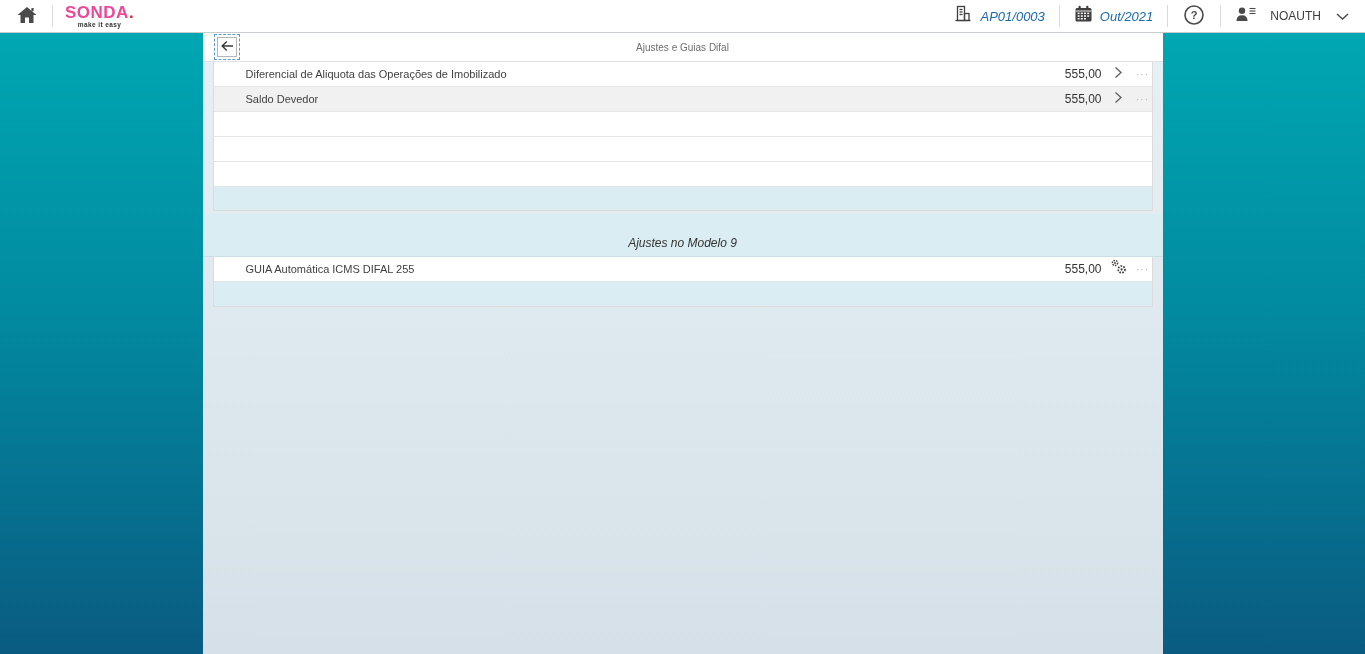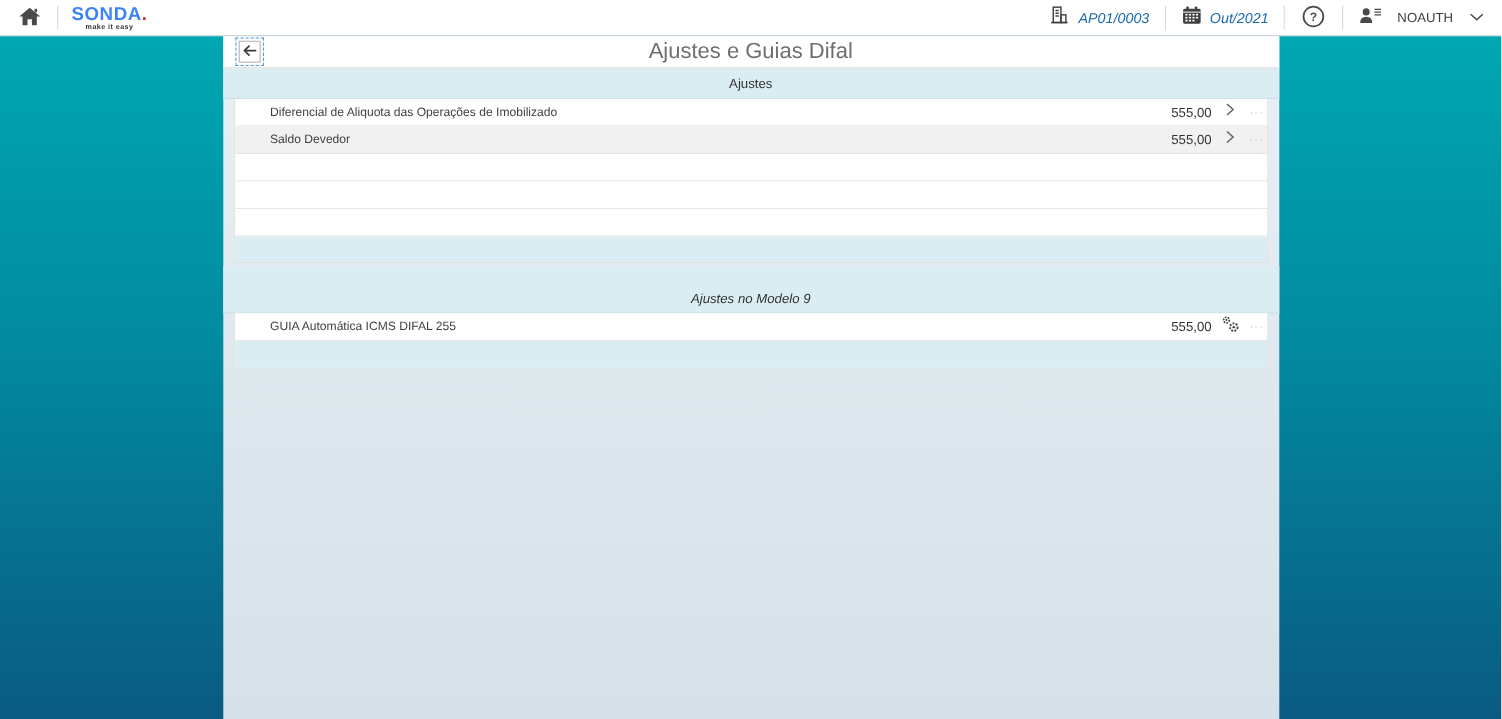--- a/index.html
+++ b/index.html
@@ -8,21 +8,21 @@
 
   
   .topbar { height:33px; background:#ffffff; border-bottom:1px solid #c9cdcf;
     display:flex; align-items:center; padding:0 10px; }
   .tb-btn { background:none; border:none; display:flex; align-items:center;
     justify-content:center; padding:0 6px; height:100%; cursor:pointer; }
   .tb-divider { width:1px; height:22px; background:#d9d9d9; margin:0 8px; }
   .logo-block { display:flex; flex-direction:column; align-items:center; line-height:1;
     margin-left:4px; cursor:pointer; }
   .logo-line { font-size:17px; font-weight:bold; letter-spacing:.5px; }
-  .logo-text { color:#3b82f6;text-align:right; }
+  .logo-text { color:#ec4899;text-align:right; }
   .logo-dot { color:#cf2b2b; }
   .logo-tagline { font-size:6.5px; font-weight:bold; color:#333; margin-top:1px;
     letter-spacing:.4px; }
   .tb-right { margin-left:auto; display:flex; align-items:center; height:100%; }
   .tb-item { display:flex; align-items:center; gap:7px; padding:0 6px; height:100%;
     cursor:pointer; }
   .tb-link { font-size:13px; color:#1a6aad;font-style:italic; }
   .tb-user-label { font-size:12px; color:#3d3d3d; margin:0 8px 0 6px; }
 
   
@@ -30,21 +30,21 @@
 
   
   .panel { width:960px; height:100%; margin:0 auto;
     background:linear-gradient(180deg,#e7f0f5 0%,#dde8ee 55%,#d5e0e8 100%); }
   .panel-titlebar { height:29px; background:#ffffff; border-bottom:1px solid #e2e2e2;
     display:flex; align-items:center; position:relative; padding:0 10px; }
   .back-btn { width:20px; height:20px; background:#fff; border:1px solid #b5b5b5;
     display:flex; align-items:center; justify-content:center; cursor:pointer;
     outline:1px dashed #5b9bd5; outline-offset:2px; margin-left:4px; }
   .panel-title { position:absolute; left:0; right:0; text-align:center;
-    font-size:20px; color:#6e6e6e; pointer-events:none; }
+    font-size:10px; color:#6e6e6e; pointer-events:none; }
 
   .sec-head { background:#d9edf2; display:flex; justify-content:center;
     font-size:12px; color:#333; }
   .sec-head.first { height:28px; align-items:center; border-bottom:1px solid #ccdfe6; }
   .sec-head.tall { align-items:flex-end; padding-bottom:6px; border-bottom:1px solid #ccdfe6; }
   .sec-head.h43 { height:43px; margin-top:3px;font-style:italic; }
   .sec-head.h41 { height:41px; margin-top:2px; }
 
   .table { margin:0 10px; background:#fff; border:1px solid #dcdcdc; border-top:none; }
   .row { height:25px; display:flex; align-items:center; border-bottom:1px solid #e6e6e6;
@@ -158,21 +158,20 @@
       <button class="back-btn">
         <span>
           <svg width="14" height="12" viewBox="0 0 14 12">
             <path d="M13 6 H2.2 M6.8 1.5 L2.2 6 L6.8 10.5" stroke="#3c3c3c" stroke-width="1.5" fill="none"></path>
           </svg>
         </span>
       </button>
       <div class="panel-title">Ajustes e Guias Difal</div>
     </div>
 
-    <div class="sec-head first">Ajustes</div>
     <div class="table">
       <div class="row">
         <div class="row-label">Diferencial de Aliquota das Operações de Imobilizado</div>
         <div class="row-value">555,00</div>
         <div class="row-action">
           <span>
             <svg width="9" height="13" viewBox="0 0 9 13">
                 <path d="M1.5 1.5 L7 6.5 L1.5 11.5" stroke="#5f5f5f" stroke-width="1.3" fill="none"></path>
               </svg>
           </span>

